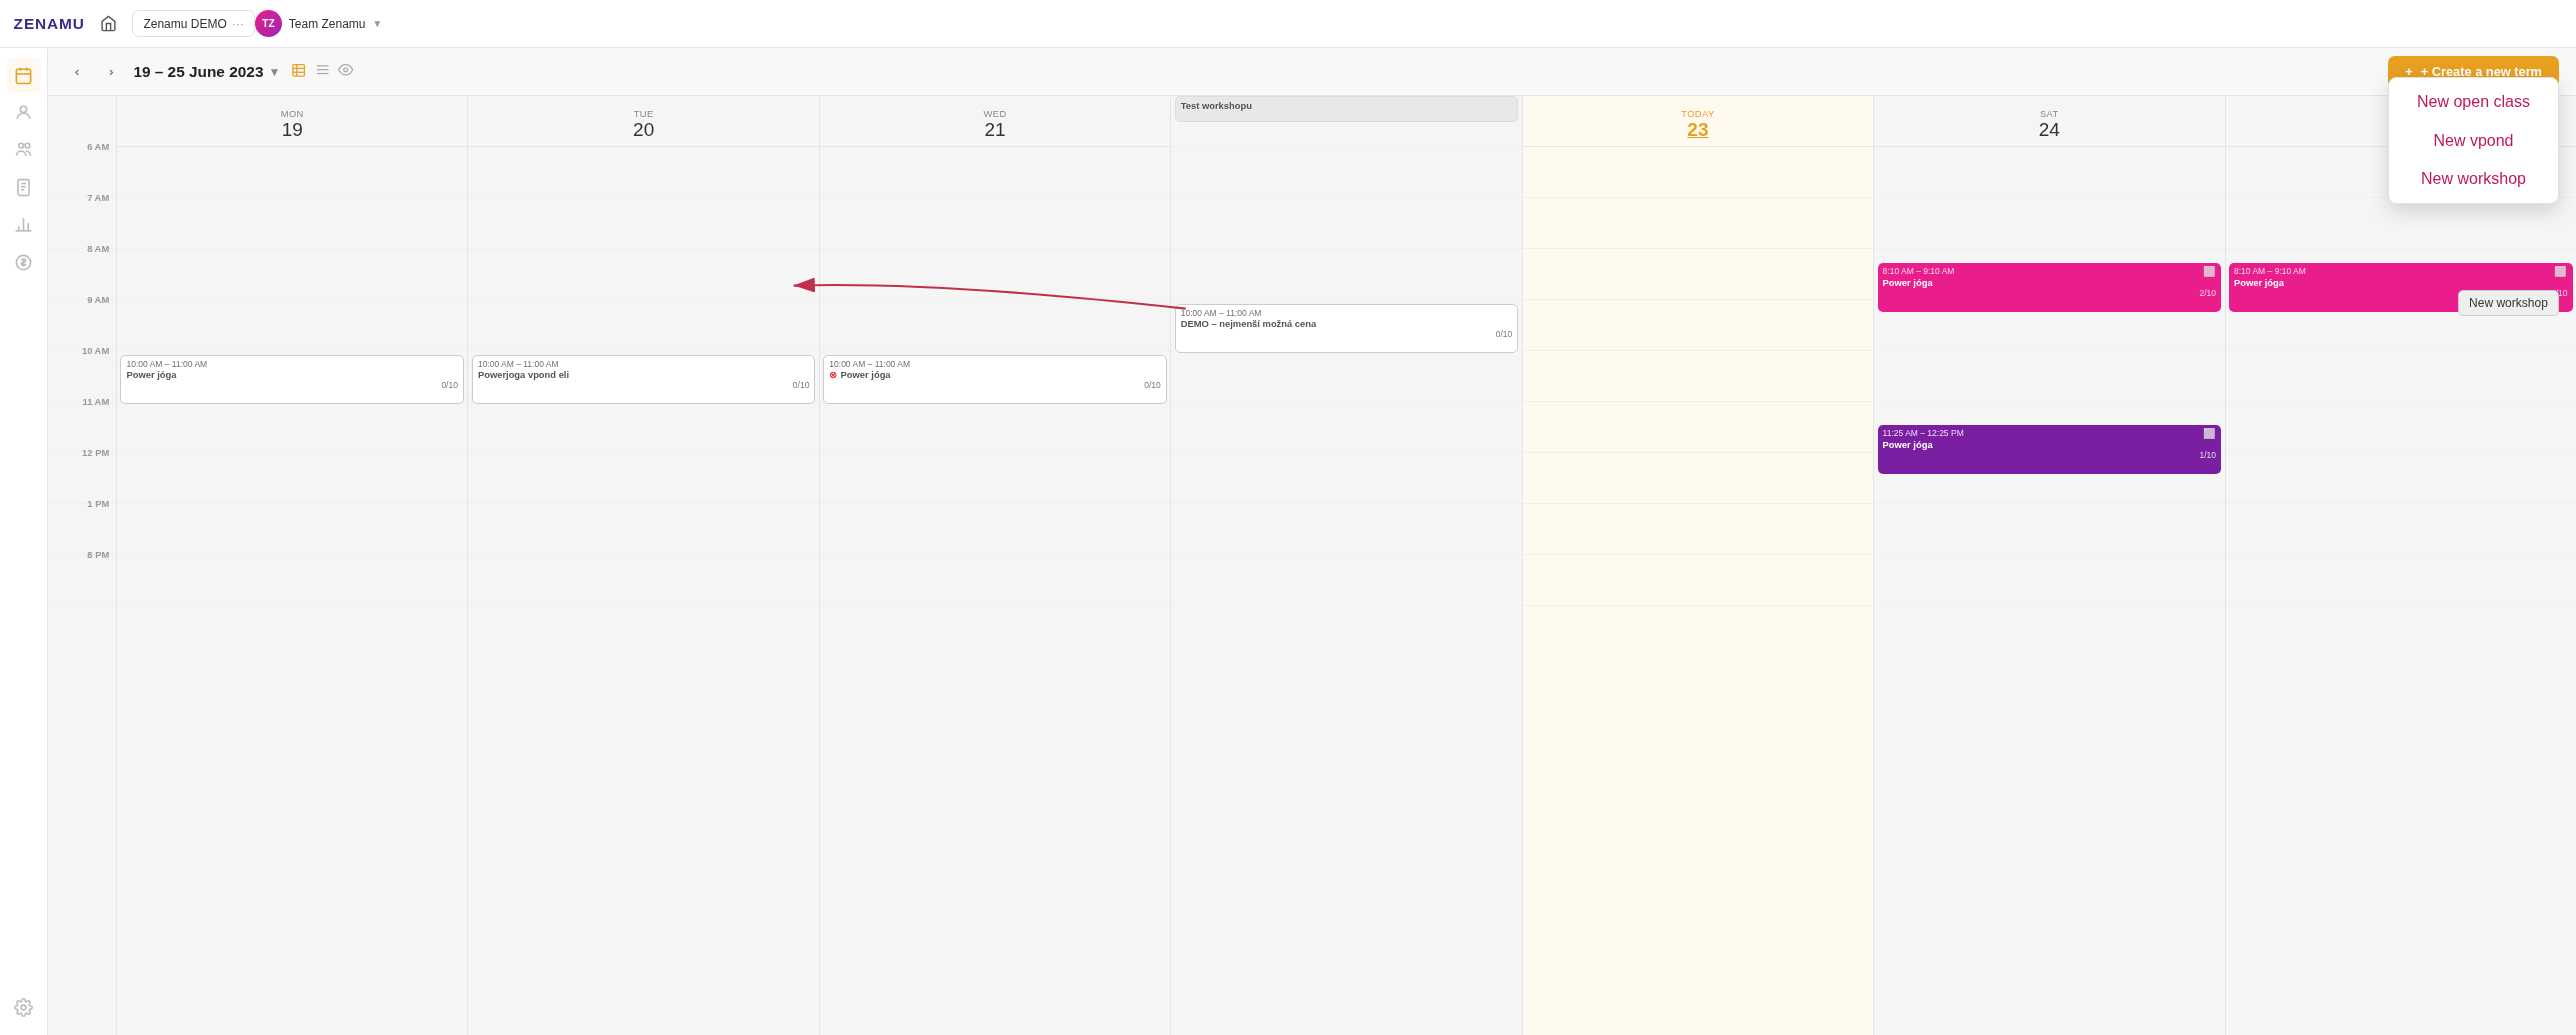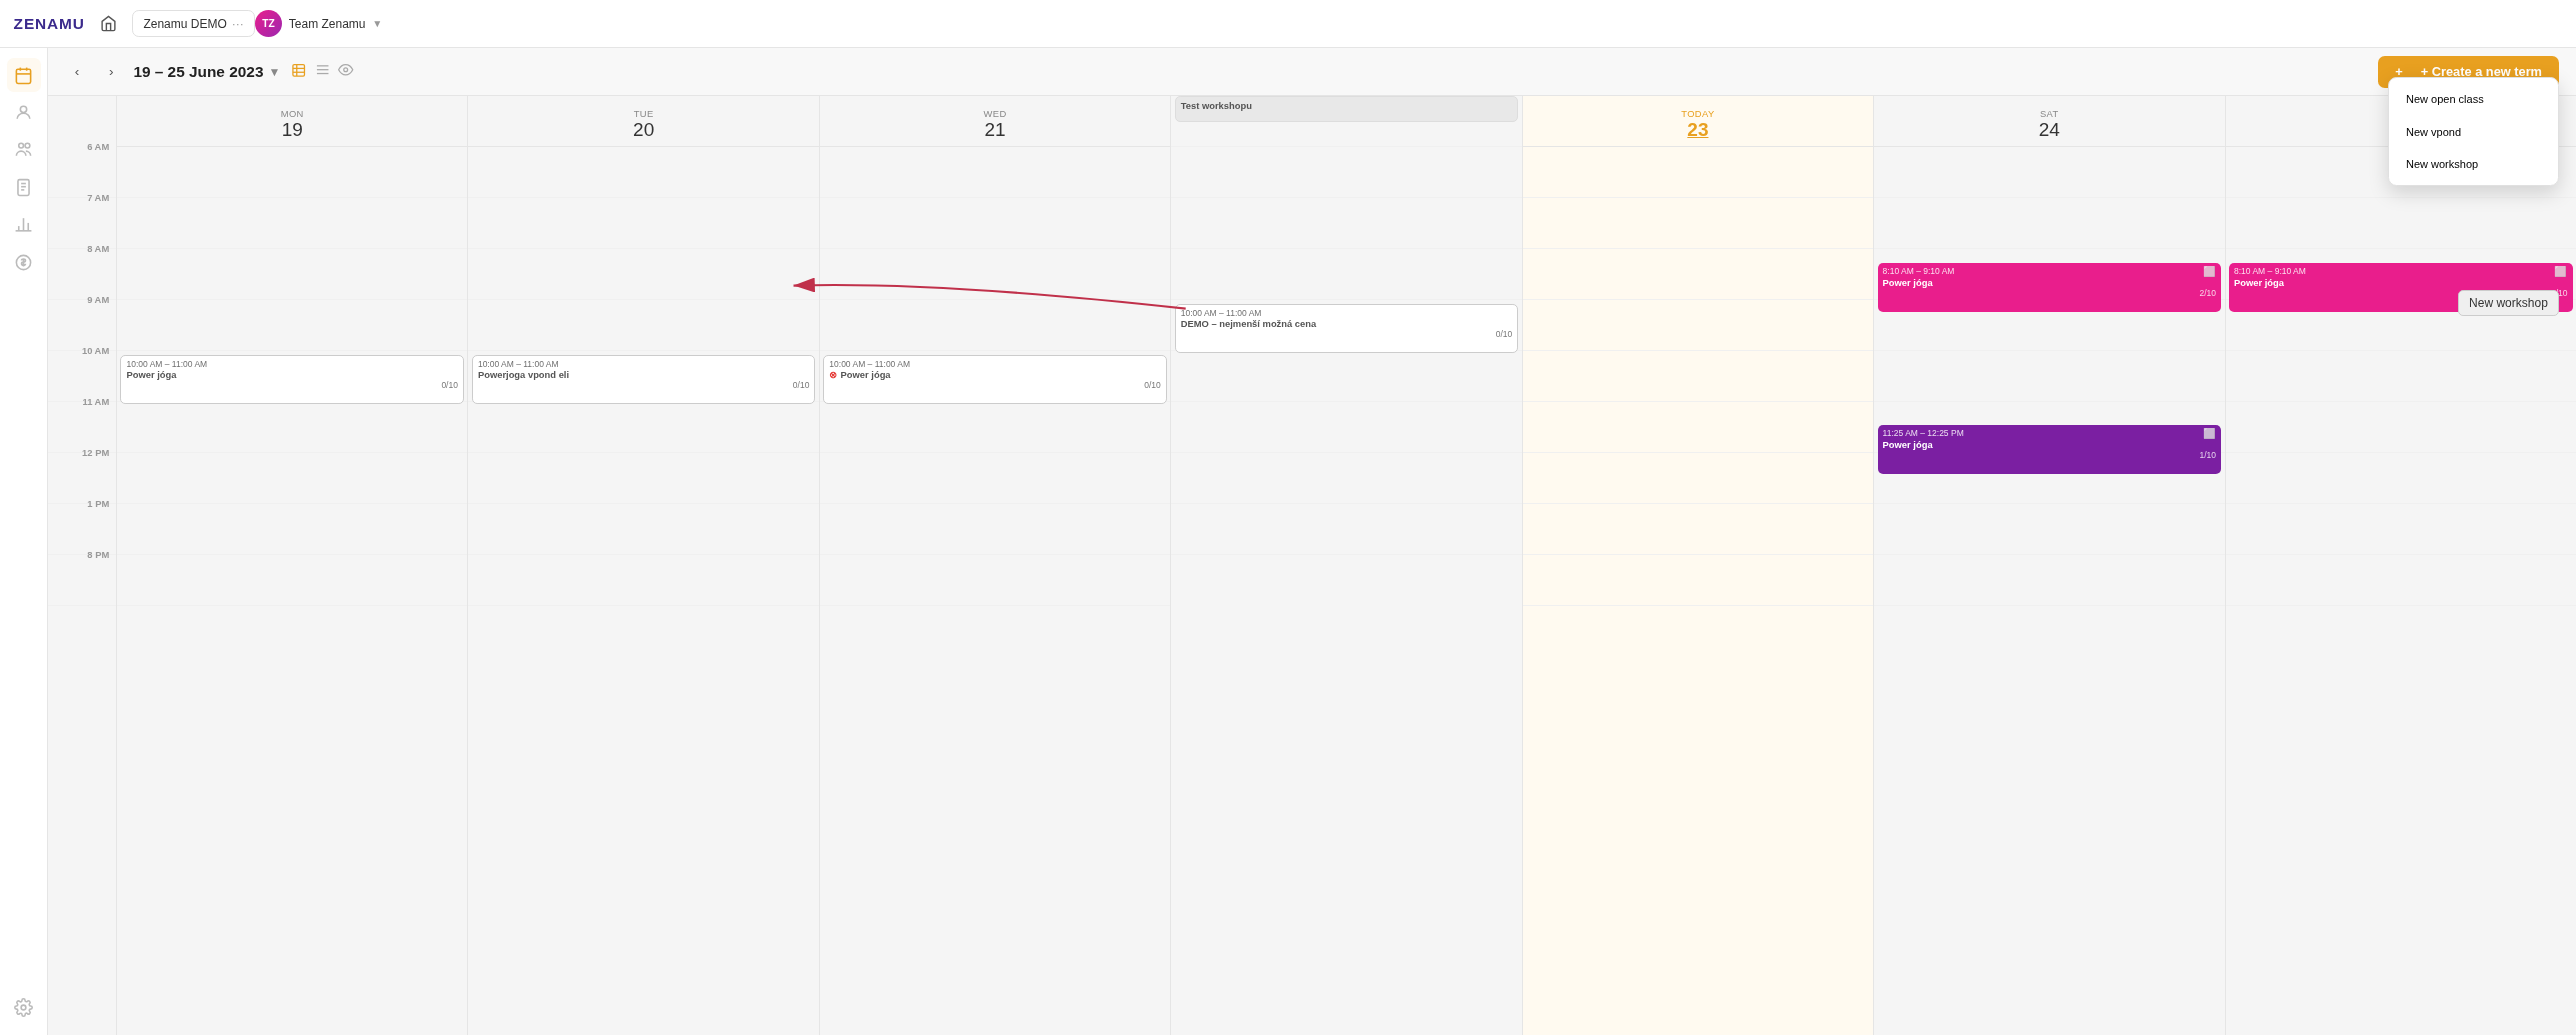--- a/index.html
+++ b/index.html
@@ -82,21 +82,21 @@
     .event-gray-border { background: #fff; color: #555; border: 0.9px solid #ccc; }
 
     .event-cancel-icon { color: #e53935; margin-right: 3.4px; }
     .dropdown-menu {
       position: fixed; top: 77px; right: 17px;
       background: #fff; border: 0.9px solid #e0e0e0; border-radius: 8.5px;
       box-shadow: 0 6.8px 20.5px rgba(0,0,0,0.15); min-width: 171px; z-index: 200;
       padding: 5.1px 0;
     }
     .dropdown-item {
-      padding: 10.2px 17px; font-size: 11px; color: #000000; cursor: pointer;
+      padding: 10.2px 17px; font-size: 16px; color: #be185d; cursor: pointer; text-align: center;
     }
 
     
     .arrow-svg {
       position: fixed; top: 0; left: 0; width: 100%; height: 100%;
       pointer-events: none; z-index: 160;
     }
 
     
     .label-box {
@@ -211,21 +211,21 @@
         <span style="cursor:pointer;">
           <svg width="15.4" height="15.4" viewBox="0 0 24 24" fill="none" stroke="#aaa" stroke-width="2">
             <path d="M1 12s4-8 11-8 11 8 11 8-4 8-11 8-11-8-11-8z"></path>
             <circle cx="12" cy="12" r="3"></circle>
           </svg>
         </span>
       </div>
     </div>
     <button class="create-btn">
       <span>+</span>
-      <span style="margin-left:13px;">+ Create a new term</span>
+      <span style="margin-left:3px;">+ Create a new term</span>
     </button>
   </div>
 
   <div class="calendar-container">
 
     <div class="time-column">
       <div style="height:51px;"></div>
       <div class="day-grid">
         <div class="hour-line time-slot">
             <span class="time-label">6 AM</span>

